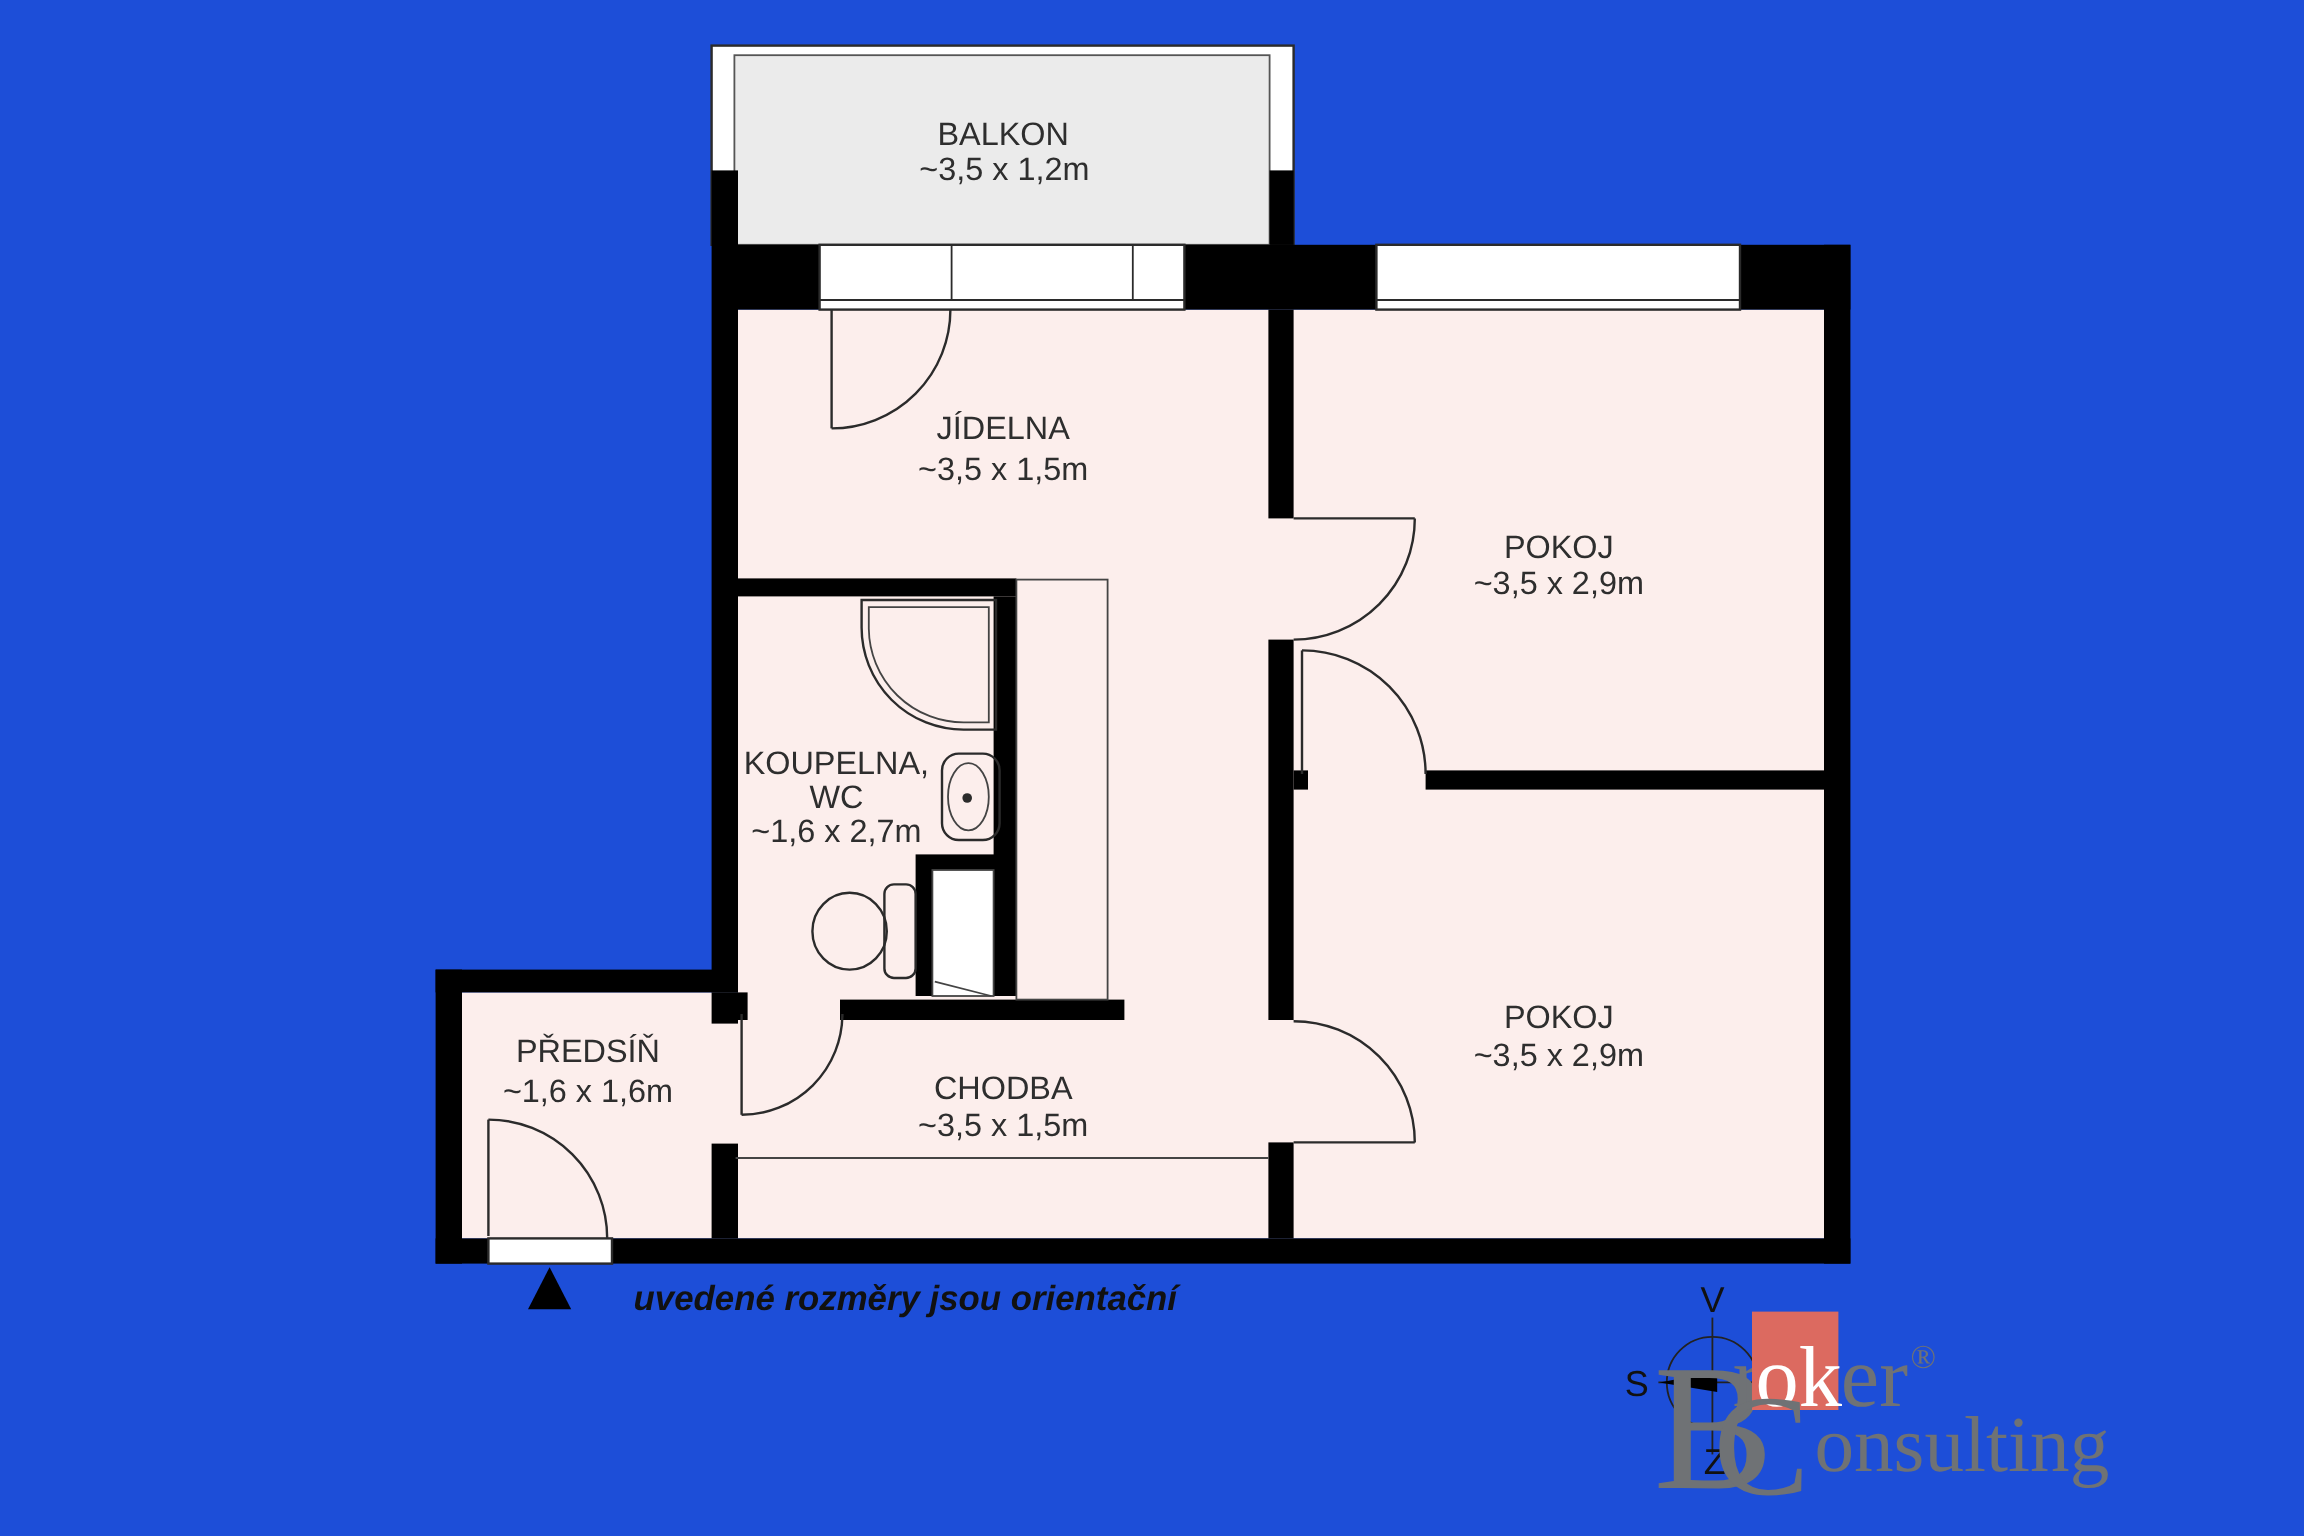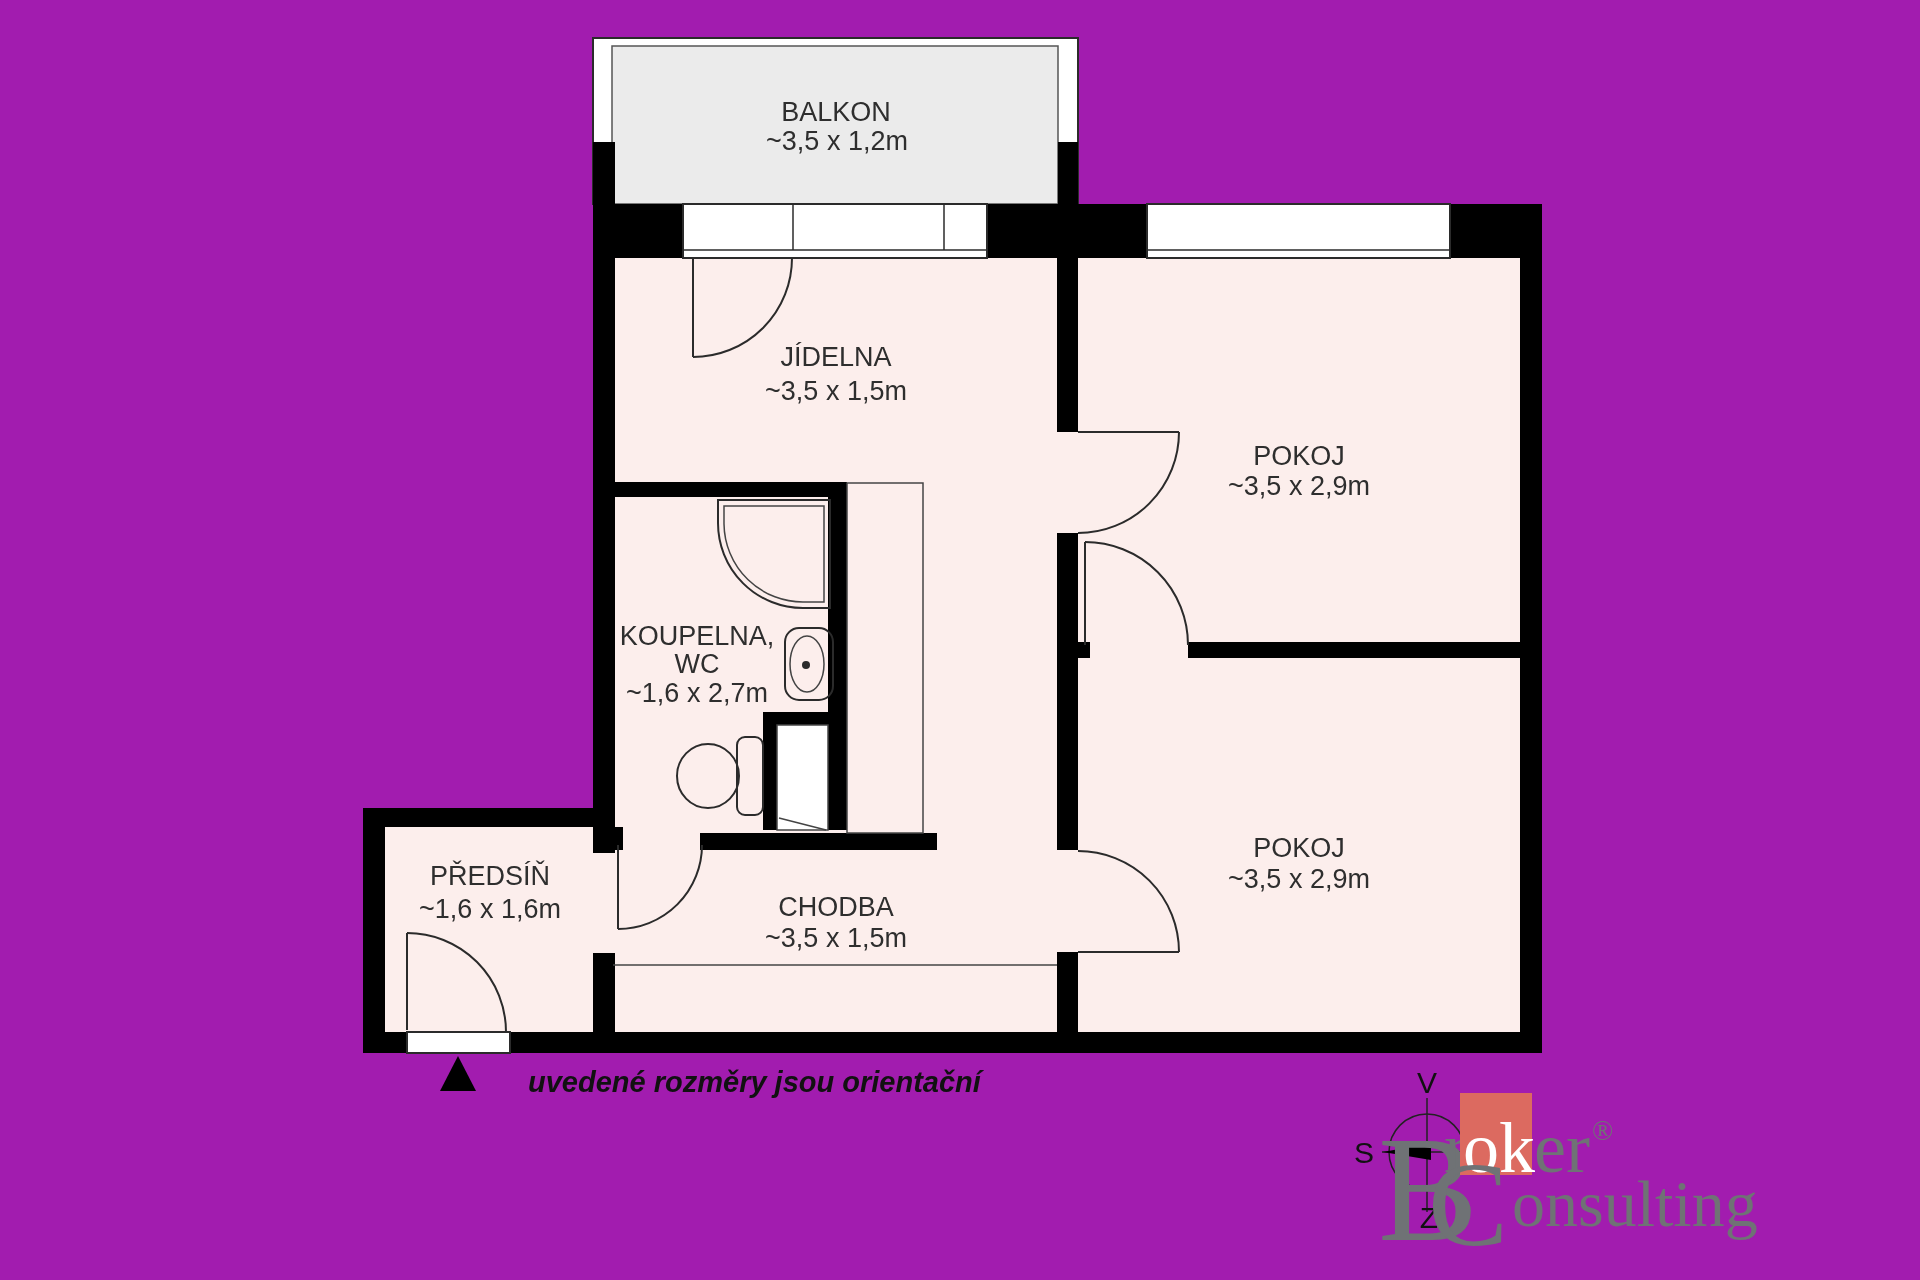--- a/index.html
+++ b/index.html
@@ -1,16 +1,16 @@
 <!DOCTYPE html>
 <html><head>
 <meta charset="utf-8">
 <style>
   html,body{margin:0;padding:0;background:#ffffff;}
-  .stage{position:relative;width:1920px;height:1280px;background:#a21caf;overflow:hidden;}
+  .stage{position:relative;width:1920px;height:1280px;background:#1d4ed8;overflow:hidden;}
   svg{position:absolute;left:0;top:0;}
   .room-label{font-family:"Liberation Sans",sans-serif;font-size:27px;fill:#2e2e2e;text-anchor:middle;}
   .room-dims{font-family:"Liberation Sans",sans-serif;font-size:27px;fill:#2e2e2e;text-anchor:middle;}
   .disclaimer{font-family:"Liberation Sans",sans-serif;font-size:29px;font-style:italic;font-weight:bold;fill:#111;}
   .compass-letter{font-family:"Liberation Sans",sans-serif;font-size:30px;fill:#111;text-anchor:middle;}
   .logo-big{font-family:"Liberation Serif",serif;fill:#6f7275;}
   .logo-small{font-family:"Liberation Serif",serif;fill:#6f7275;}
   .wall{fill:#000000;}
   .thin{stroke:#2b2b2b;stroke-width:2;fill:none;}
   .thin1{stroke:#444;stroke-width:1.5;fill:none;}

